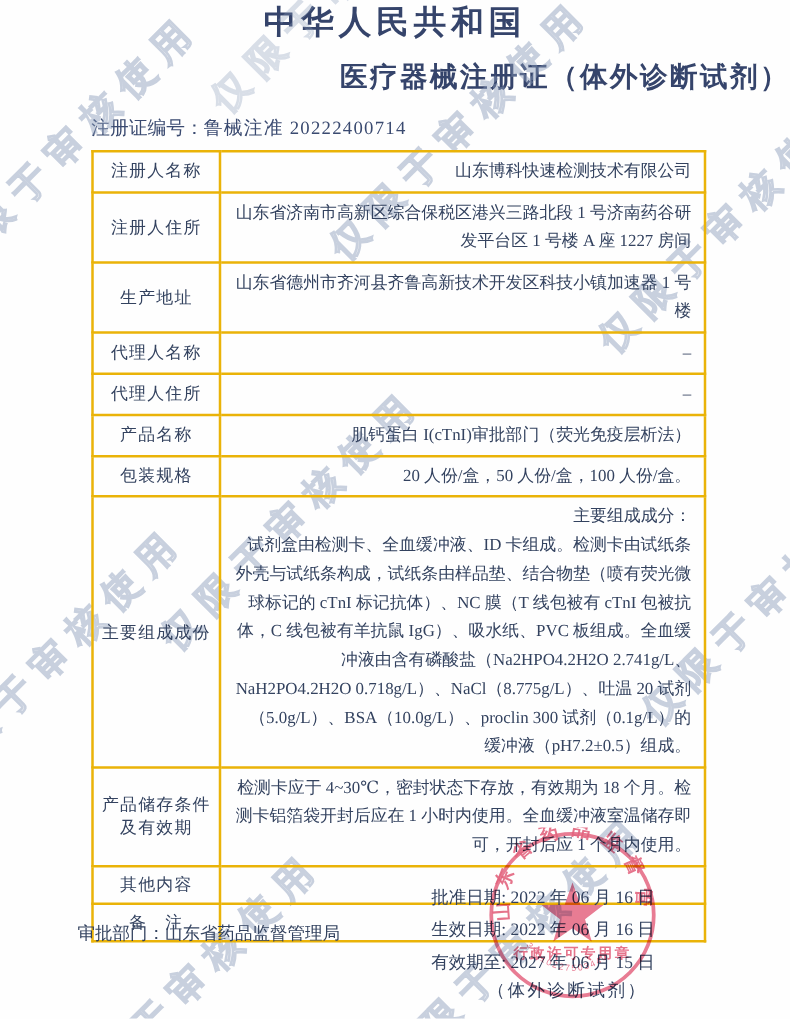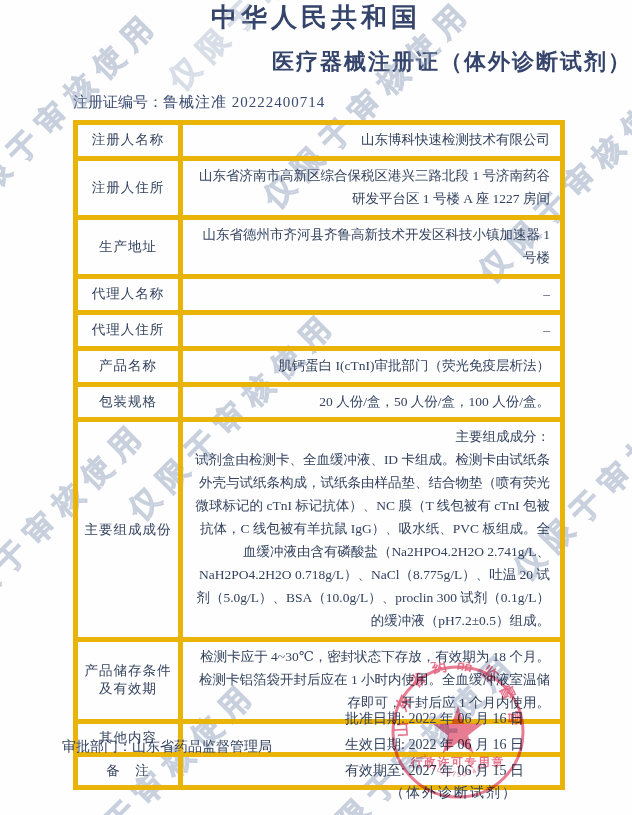--- a/index.html
+++ b/index.html
@@ -9,21 +9,21 @@
   
   .header{text-align:center;}
   .title1{font-size:26px;font-weight:bold;letter-spacing:4px;color:#35446b;}
   .title2{font-size:22px;font-weight:bold;letter-spacing:2px;margin-top:12px;color:#35446b;text-align:right;}
   .regline{margin:16px 0 6px 73px;font-size:15px;text-align:left;color:#3a4a70;}
   .regline .num{letter-spacing:1px;}
 
   
   .cert-table{position:absolute;left:73px;top:120px;width:492px;border-collapse:collapse;
               font-size:13.5px;color:#33425f;}
-  .cert-table td{border:5px solid #eab308;vertical-align:middle;}
+  .cert-table td{border:2px solid #eab308;vertical-align:middle;}
   .cert-table td.lbl{width:96px;text-align:center;padding:4px 2px;letter-spacing:1px;}
   .cert-table td.val{padding:4px 10px;line-height:1.7;white-space:pre-line;text-align:right;margin-left:12px;}
   .r-empty td{height:20px;}
 
   
   .footer{position:absolute;left:0;top:706px;width:632px;font-size:14px;color:#33425f;}
   .dept-line{position:absolute;left:62px;top:4px;margin-top:28px;}
   .dates{position:absolute;left:345px;top:0;line-height:26px;}
   .dates .dline{margin-bottom:0px;}
   .seal-note{position:absolute;left:390px;top:78px;letter-spacing:2px;}

